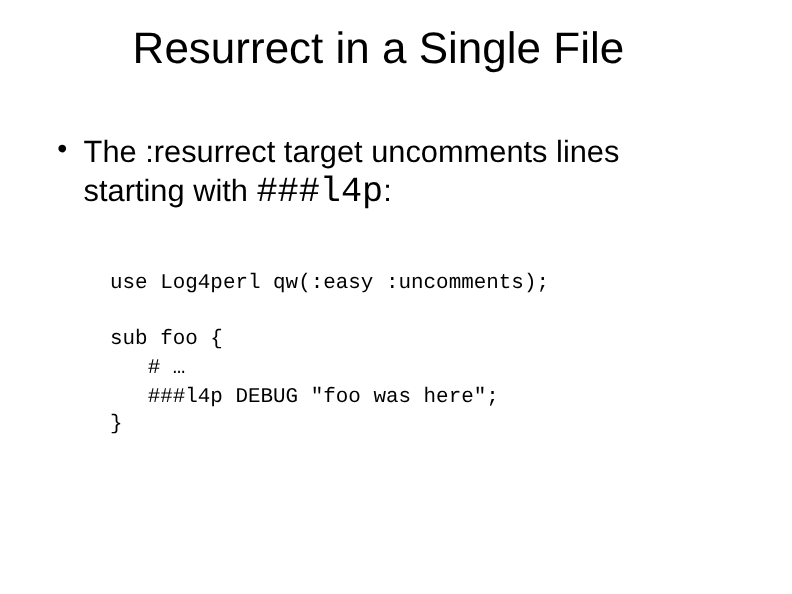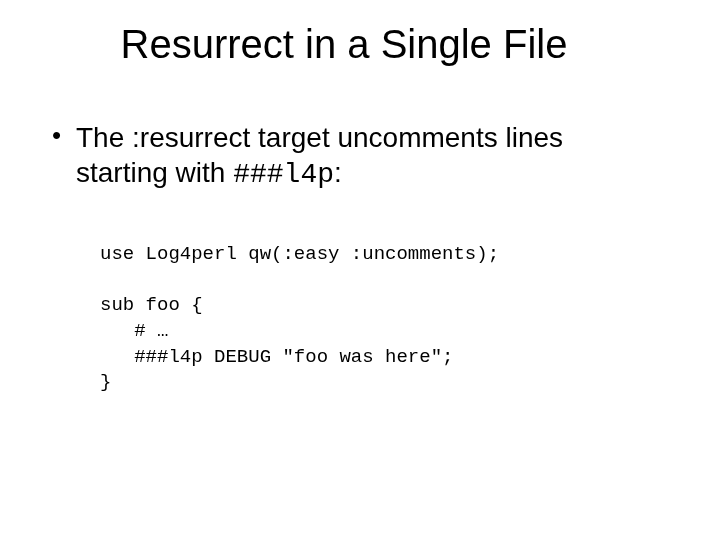--- a/index.html
+++ b/index.html
@@ -49,21 +49,21 @@
   ul.bullet > li::before {
     content: "•";
     position: absolute;
     left: 4px;
     top: 0;
     font-size: 26px;
     line-height: 1.2;
   }
   .mono-inline {
     font-family: "Courier New", Courier, monospace;
-    font-size: 28px;
+    font-size: 32px;
   }
   .code {
     margin-top: 50px;
     margin-left: 52px;
     font-family: "Courier New", Courier, monospace;
     font-size: 19px;
     white-space: pre;
     line-height: 1.35;
   }
 </style>

